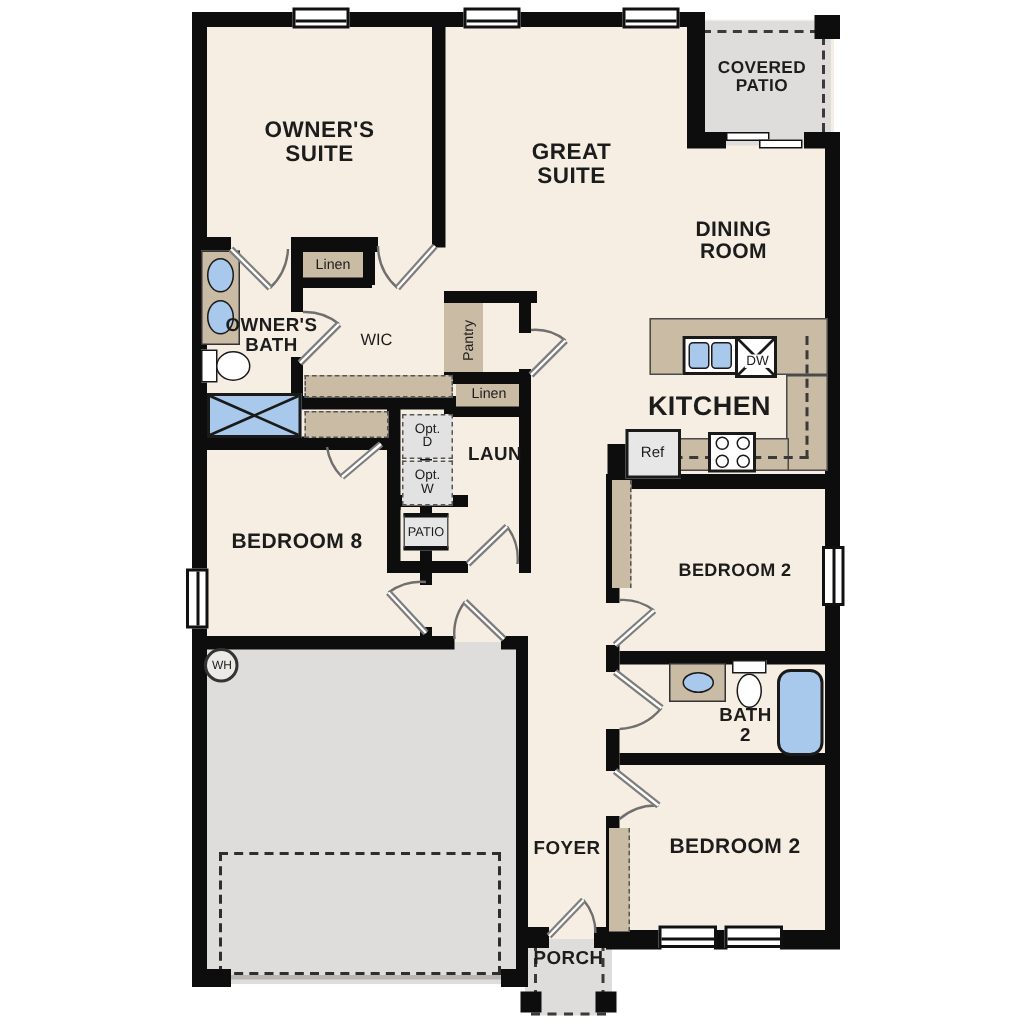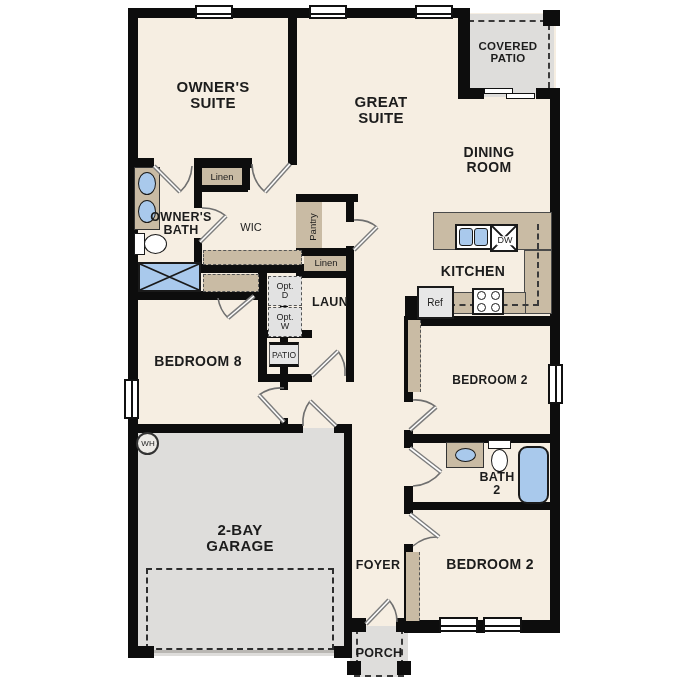--- a/index.html
+++ b/index.html
@@ -217,33 +217,31 @@
   <div class="lbl" style="left:508px;top:52px;font-size:11.5px;">COVERED
 PATIO</div>
   <div class="lbl" style="left:489px;top:160px;font-size:14px;">DINING
 ROOM</div>
   <div class="lbl" style="left:181px;top:224px;font-size:12.5px;">OWNER'S
 BATH</div>
   <div class="lbl sm" style="left:222px;top:177px;font-size:9.5px;">Linen</div>
   <div class="lbl sm" style="left:251px;top:228px;font-size:11px;">WIC</div>
   <div class="lbl sm" style="left:313px;top:227px;font-size:9.5px;transform:translate(-50%,-50%) rotate(-90deg);">Pantry</div>
   <div class="lbl sm" style="left:326px;top:263px;font-size:9.5px;">Linen</div>
-  <div class="lbl" style="left:473px;top:271px;font-size:14px;">KITCHEN</div>
+  <div class="lbl" style="left:473px;top:271px;font-size:18px;">KITCHEN</div>
   <div class="lbl" style="left:330px;top:303px;font-size:12.5px;">LAUN</div>
   <div class="lbl sm" style="left:285px;top:291px;font-size:9px;">Opt.
 D</div>
   <div class="lbl sm" style="left:285px;top:322px;font-size:9px;">Opt.
 W</div>
   <div class="lbl sm" style="left:284px;top:355px;font-size:8.5px;">PATIO</div>
   <div class="lbl sm" style="left:435px;top:303px;font-size:10px;">Ref</div>
   <div class="lbl sm" style="left:505px;top:241px;font-size:9px;background:#fff;padding:0 1px;">DW</div>
   <div class="lbl sm" style="left:148px;top:444px;font-size:8px;">WH</div>
   <div class="lbl" style="left:198px;top:361px;font-size:14px;">BEDROOM 8</div>
-  <div class="lbl" style="left:240px;top:538px;font-size:15px;">2-BAY
-GARAGE</div>
   <div class="lbl" style="left:490px;top:380px;font-size:12px;">BEDROOM 2</div>
   <div class="lbl" style="left:497px;top:484px;font-size:12.5px;">BATH
 2</div>
   <div class="lbl" style="left:378px;top:566px;font-size:12.5px;">FOYER</div>
   <div class="lbl" style="left:490px;top:564px;font-size:14px;">BEDROOM 2</div>
-  <div class="lbl" style="left:379px;top:654px;font-size:12.5px;">PORCH</div>
+  <div class="lbl" style="left:379px;top:639px;font-size:12.5px;">PORCH</div>
 
 </div>
 
 </body></html>

